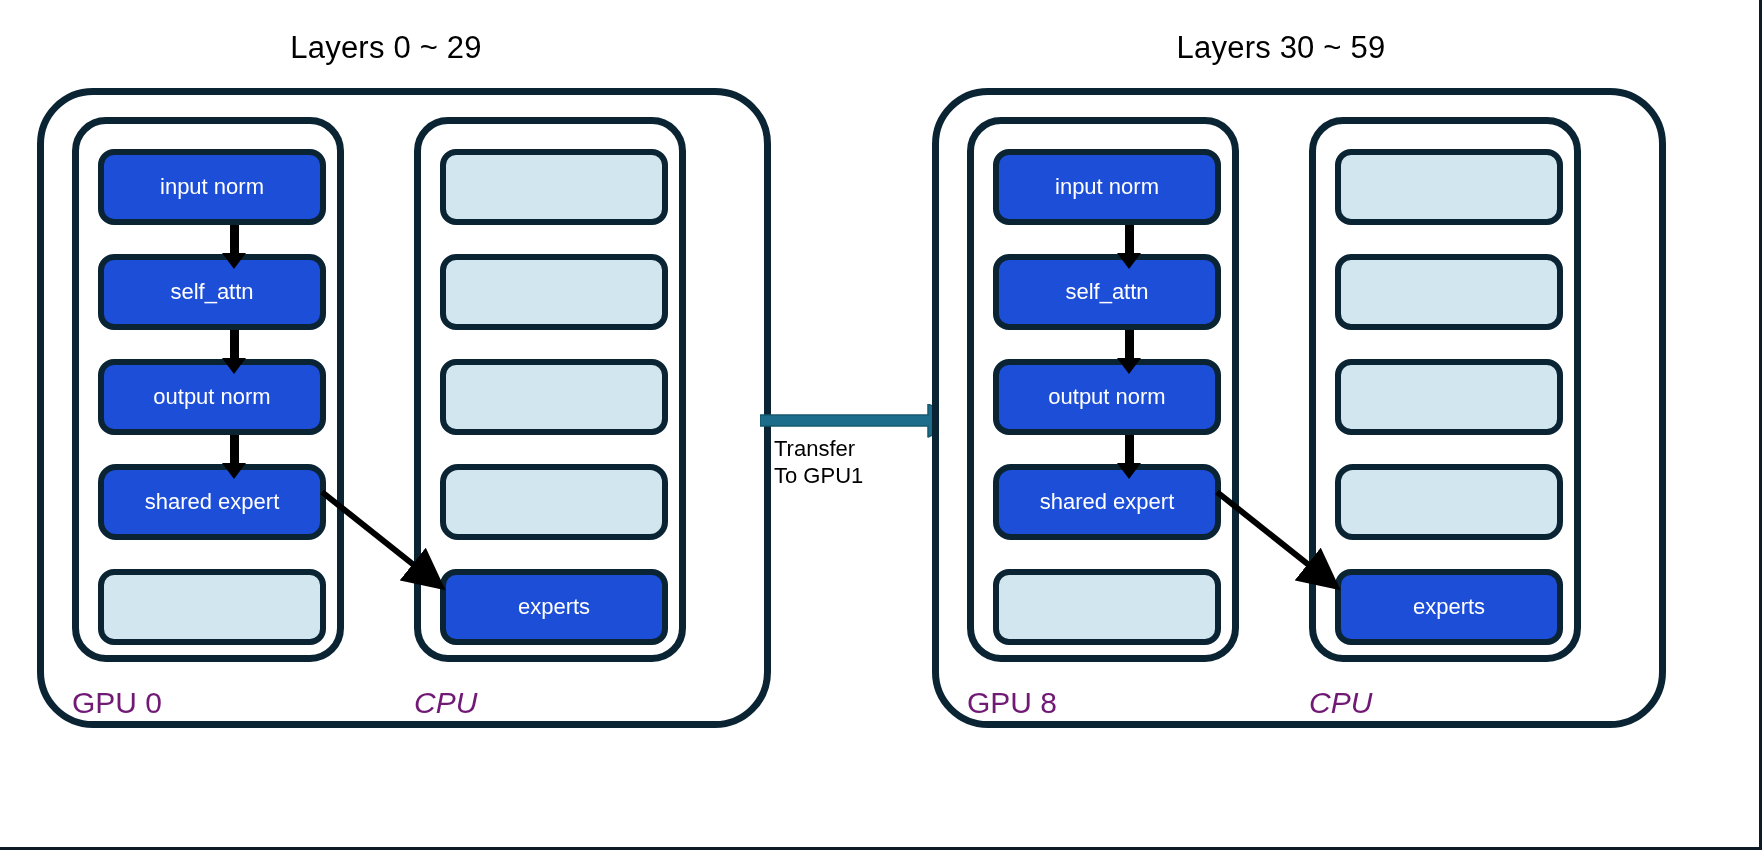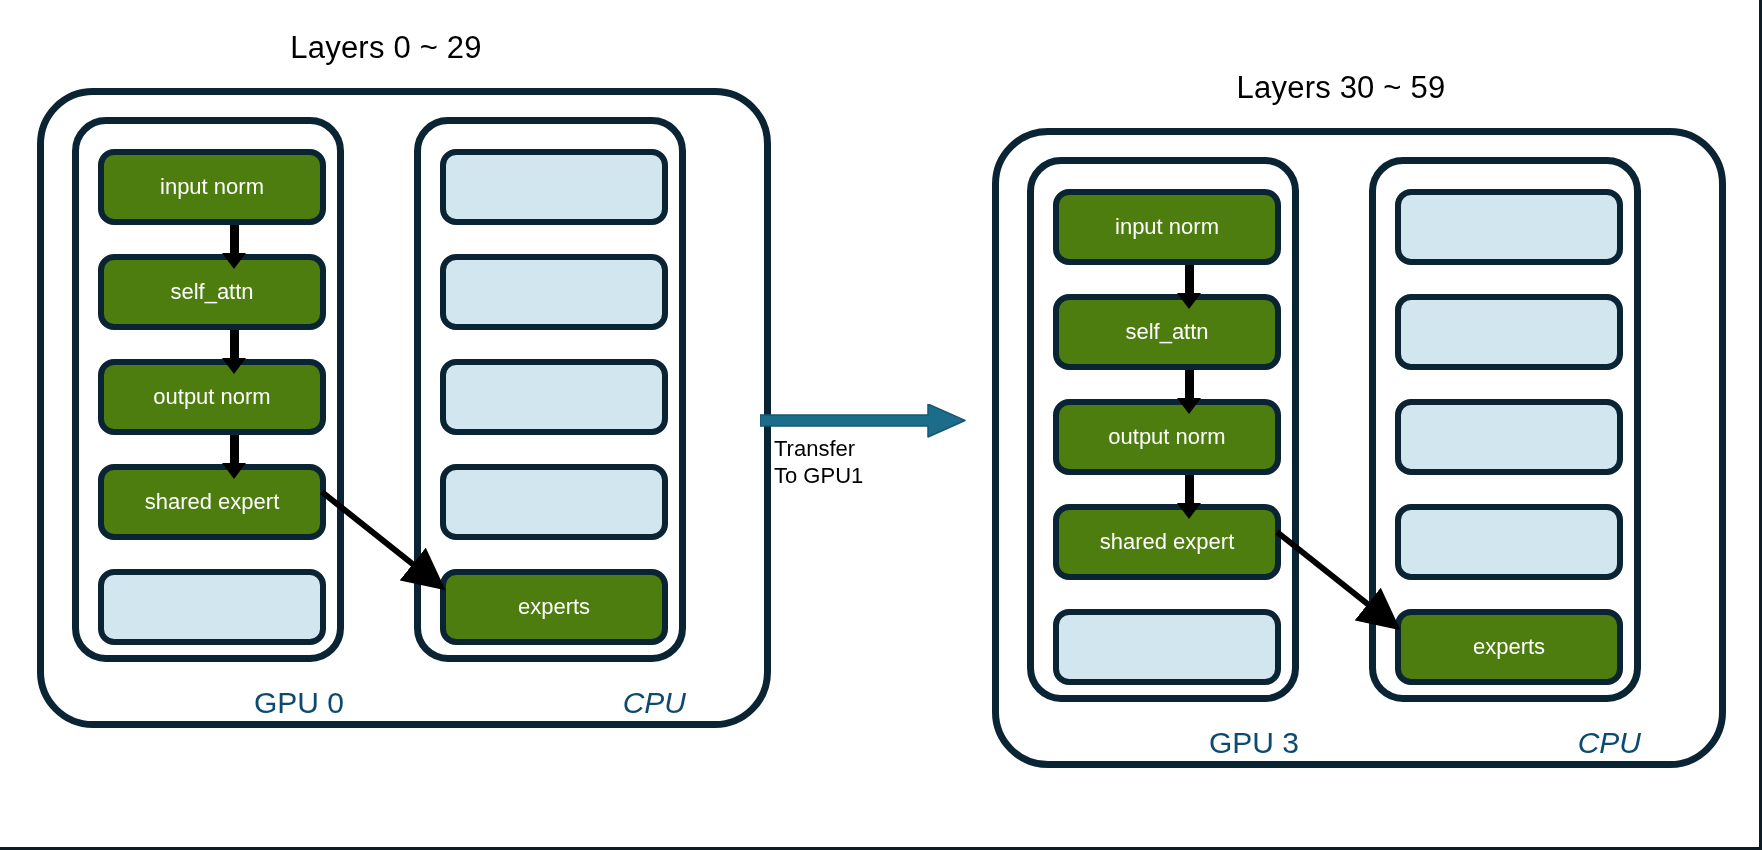--- a/index.html
+++ b/index.html
@@ -80,24 +80,24 @@
     display: flex;
     align-items: center;
     justify-content: center;
     font-size: 22px;
     color: #ffffff;
     white-space: nowrap;
   }
   .slot.s0 { top: 0px; }
   .slot.s1 { top: 105px; }
   .slot.s2 { top: 210px; }
-  .slot.s3 { top: 315px; }
+  .slot.s3 { top: 315px; border-radius: 18px; }
   .slot.s4 { top: 420px; }
 
-  .slot.pink  { background: #4d7c0f; }
+  .slot.pink  { background: #1d4ed8; }
   .slot.blue  { background: #d1e6ee; }
 
   
   .vconn {
     position: absolute;
     left: 132px;
     width: 9px;
     height: 30px;
     background: #000000;
   }
@@ -123,23 +123,23 @@
     width: 698px; height: 640px;
     overflow: visible;
     pointer-events: none;
   }
 
   
   .dev-label {
     position: absolute;
     bottom: 8px;
     width: 272px;
-    text-align: right;
+    text-align: left;
     font-size: 30px;
-    color: #0c4a6e;
+    color: #701a75;
     white-space: nowrap;
   }
   .dev-label.gpu { left: 35px; }
   .dev-label.cpu { left: 377px; font-style: italic; }
 
   
   #transfer {
     position: absolute;
     left: 760px;
     top: 404px;
@@ -207,21 +207,21 @@
   </div>
 
   <div id="transfer">
     <svg width="210" height="44" viewBox="0 0 210 44">
       <path d="M0,11 L168,11 L168,0 L205,16.5 L168,33 L168,22 L0,22 Z" fill="#1c6c8c" stroke="#15586f" stroke-width="1.5" stroke-linejoin="round"></path>
     </svg>
     <div class="transfer-label">Transfer
 To GPU1</div>
   </div>
 
-  <div class="group" id="group-1" style="left:992px;margin-top:40px;">
+  <div class="group" id="group-1" style="left:932px;">
     <div class="group-title">Layers 30 ~ 59</div>
     <div class="outer-shell"></div>
 
     <div class="column gpu">
       <div class="slot-stack">
         <div class="slot s0 pink">input norm</div>
         <div class="slot s1 pink">self_attn</div>
         <div class="slot s2 pink">output norm</div>
         <div class="slot s3 pink">shared expert</div>
         <div class="slot s4 blue"></div>
@@ -243,17 +243,17 @@
 
     <svg class="diag" viewBox="0 0 698 640">
       <defs>
         <marker id="ah1" markerWidth="7" markerHeight="7" refX="5.6" refY="3.5" orient="auto">
           <path d="M0,0 L7,3.5 L0,7 z" fill="#000000"></path>
         </marker>
       </defs>
       <line x1="285" y1="404" x2="402" y2="497" stroke="#000000" stroke-width="6" marker-end="url(#ah1)"></line>
     </svg>
 
-    <div class="dev-label gpu">GPU 3</div>
+    <div class="dev-label gpu">GPU 8</div>
     <div class="dev-label cpu">CPU</div>
   </div>
 
 </div>
 
 </body></html>

